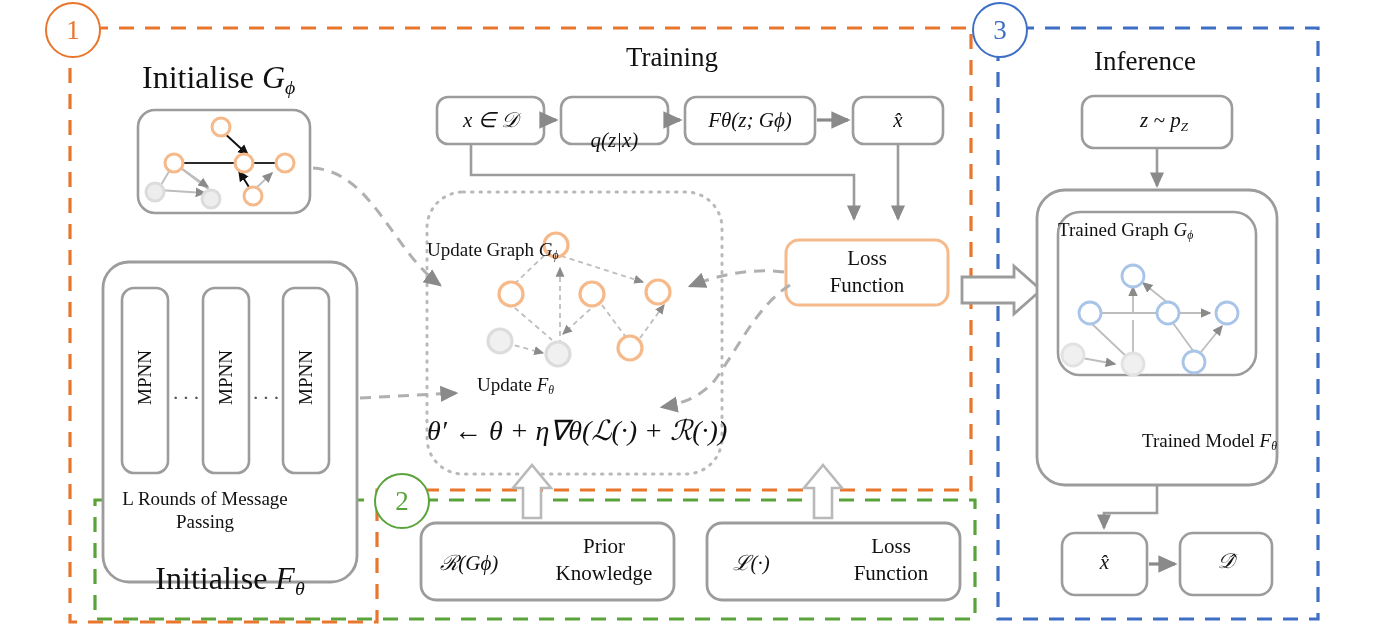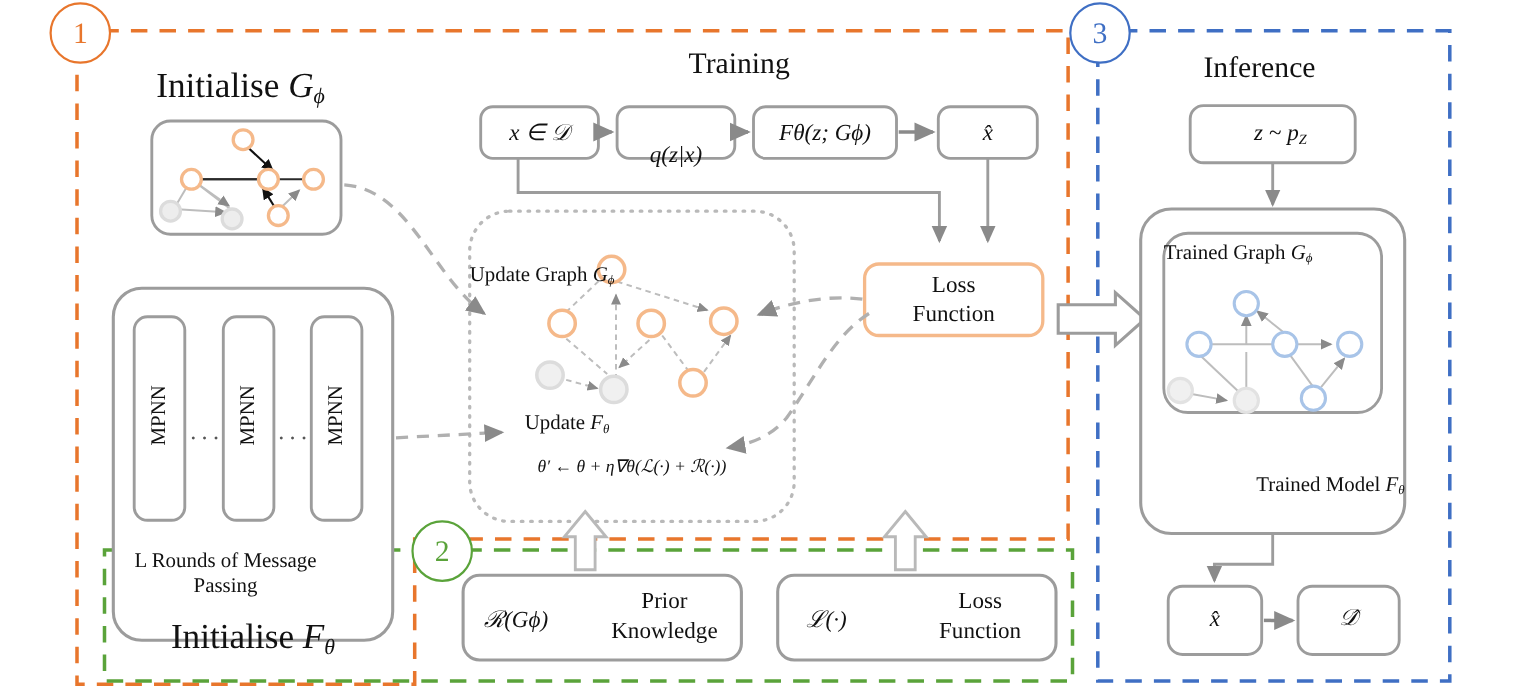--- a/index.html
+++ b/index.html
@@ -196,21 +196,21 @@
     <span class="mi">G</span><span class="sub">ϕ</span>
   </div>
 
   <div class="lbl vert" style="left:122px;top:371px;width:46px;text-align:center;">MPNN</div>
   <div class="lbl vert" style="left:203px;top:371px;width:46px;text-align:center;">MPNN</div>
   <div class="lbl vert" style="left:283px;top:371px;width:46px;text-align:center;">MPNN</div>
 
   <div class="lbl" style="left:172px;top:385px;font-size:22px;color:#555;letter-spacing:3px;">···</div>
   <div class="lbl" style="left:252px;top:385px;font-size:22px;color:#555;letter-spacing:3px;">···</div>
 
-  <div class="lbl smtxt" style="left:103px;top:498px;width:204px;text-align:center;line-height:1.22;">
+  <div class="lbl smtxt" style="left:103px;top:487px;width:204px;text-align:center;line-height:1.22;">
     <div>L Rounds of Message</div>
     <div>Passing</div>
   </div>
 
   <div class="lbl secttl" style="left:103px;top:560px;width:254px;text-align:center;">
     <span>Initialise</span>
     <span class="mi">F</span><span class="sub">θ</span>
   </div>
 
   <div class="lbl ttl" style="left:626px;top:42px;">Training</div>
@@ -223,21 +223,21 @@
   <div class="lbl smtxt" style="left:427px;top:199px;width:295px;margin-top:40px;">
     <span>Update Graph</span>
     <span class="mi">G</span><span class="sub">ϕ</span>
   </div>
 
   <div class="lbl smtxt" style="left:477px;top:374px;">
     <span>Update</span>
     <span class="mi">F</span><span class="sub">θ</span>
   </div>
 
-  <div class="lbl mi" style="left:427px;top:414px;width:295px;text-align:center;font-size:16px;">θ′ ← θ + η∇θ(ℒ(·) + ℛ(·))</div>
+  <div class="lbl mi" style="left:427px;top:414px;width:295px;text-align:center;font-size:28px;">θ′ ← θ + η∇θ(ℒ(·) + ℛ(·))</div>
 
   <div class="lbl boxtxt" style="left:786px;top:245px;width:162px;text-align:center;line-height:1.3;">
     <div>Loss</div>
     <div>Function</div>
   </div>
 
   <div class="lbl boxtxt mi" style="left:440px;top:548px;">ℛ(Gϕ)</div>
   <div class="lbl boxtxt" style="left:545px;top:533px;width:118px;text-align:center;line-height:1.28;">
     <div>Prior</div>
     <div>Knowledge</div>

